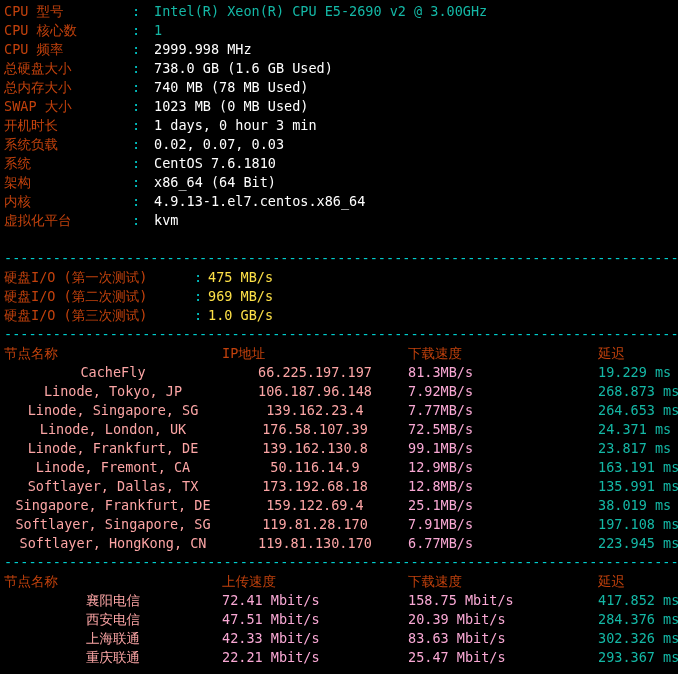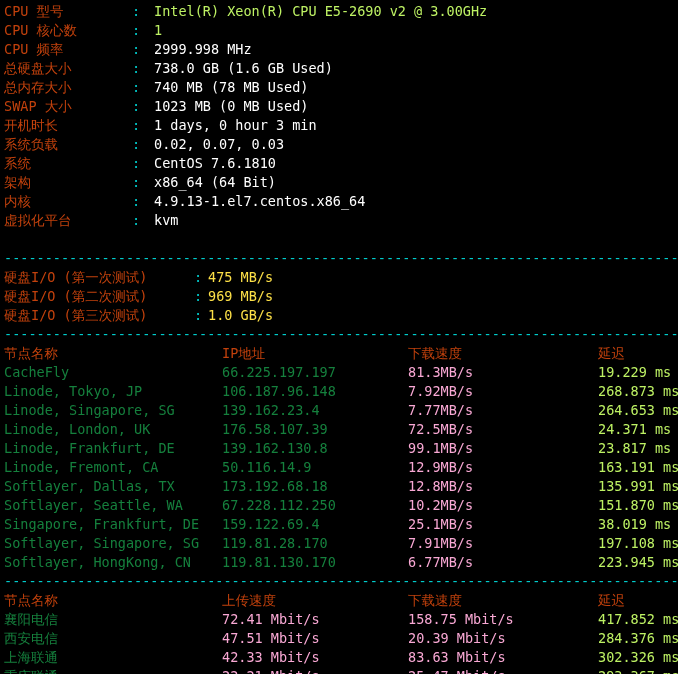--- a/index.html
+++ b/index.html
@@ -28,24 +28,24 @@
   .sep {
     color: #00cccc;
     white-space: pre;
     height: 19px;
     overflow: hidden;
     letter-spacing: 0px;
   }
   .spacer { height: 19px; }
   .lbl { color: #c2410c; }
   .colon { color: #00cccc; }
-  .val-cyan { color: #bef264; }
+  .val-cyan { color: #14b8a6; }
   .val-white { color: #ffffff; }
   .val-yellow { color: #fde047; }
-  .val-green { color: #15803d; }
+  .val-green { color: #fca5a5; text-align: center; }
   .val-red { color: #f9a8d4; }
 
   
   .c-label { width: 128px; flex: 0 0 128px; }
   .c-colon { width: 22px; flex: 0 0 22px; }
 
   
   .io-label { width: 190px; flex: 0 0 190px; }
   .io-colon { width: 14px; flex: 0 0 14px; }
 
@@ -196,26 +196,20 @@
       <span class="val-red t3">12.9MB/s</span>
       <span class="val-cyan t4">163.191 ms</span>
     </div>
     <div class="row">
       <span class="val-green t1">Softlayer, Dallas, TX</span>
       <span class="val-green t2">173.192.68.18</span>
       <span class="val-red t3">12.8MB/s</span>
       <span class="val-cyan t4">135.991 ms</span>
     </div>
     <div class="row">
-      <span class="val-green t1">Softlayer, Seattle, WA</span>
-      <span class="val-green t2">67.228.112.250</span>
-      <span class="val-red t3">10.2MB/s</span>
-      <span class="val-cyan t4">151.870 ms</span>
-    </div>
-    <div class="row">
       <span class="val-green t1">Singapore, Frankfurt, DE</span>
       <span class="val-green t2">159.122.69.4</span>
       <span class="val-red t3">25.1MB/s</span>
       <span class="val-cyan t4">38.019 ms</span>
     </div>
     <div class="row">
       <span class="val-green t1">Softlayer, Singapore, SG</span>
       <span class="val-green t2">119.81.28.170</span>
       <span class="val-red t3">7.91MB/s</span>
       <span class="val-cyan t4">197.108 ms</span>

